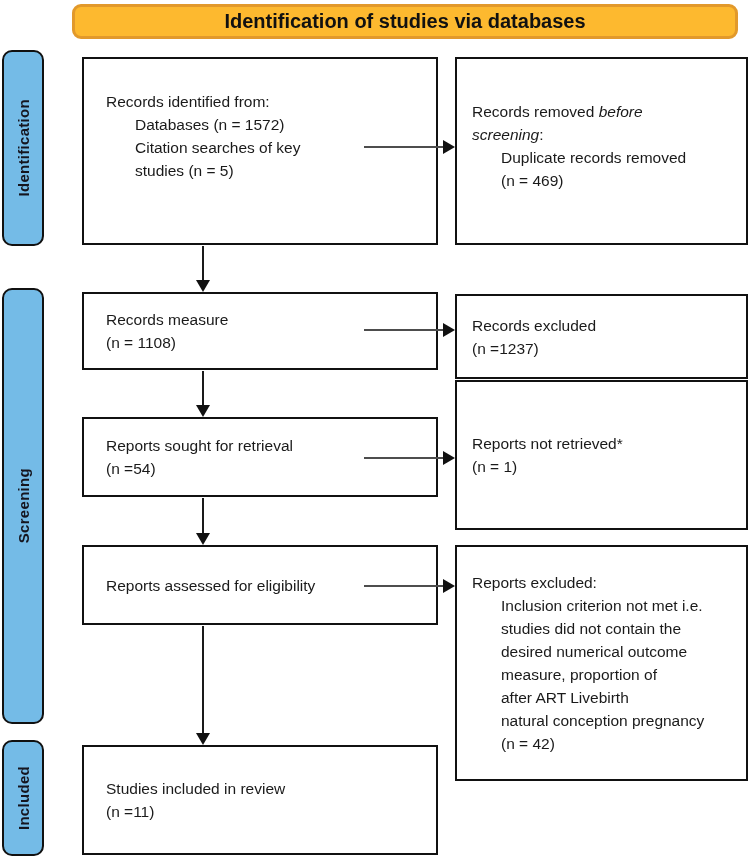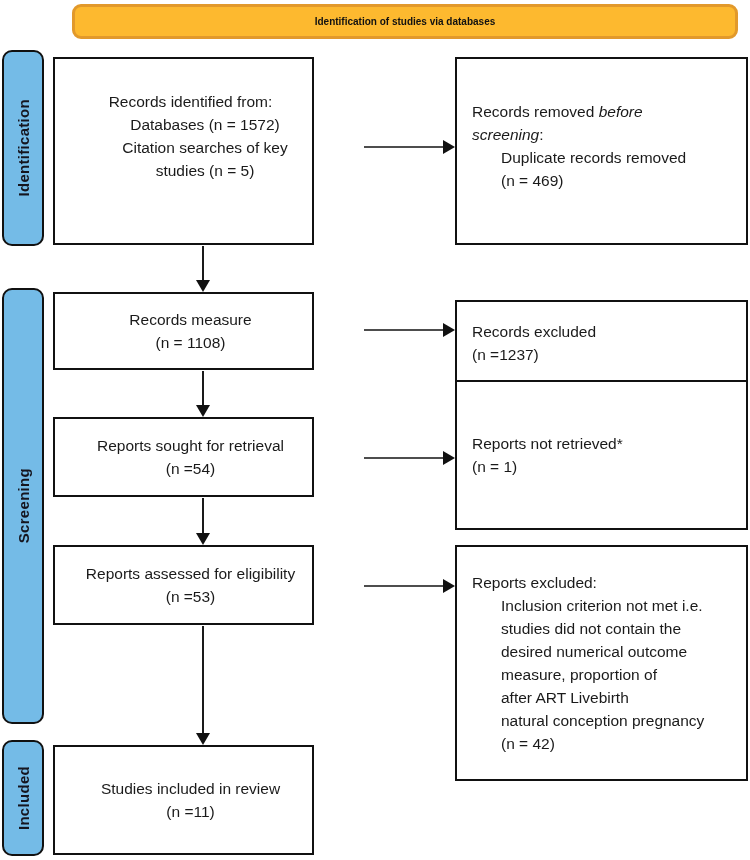--- a/index.html
+++ b/index.html
@@ -19,21 +19,21 @@
   
   .banner {
     position: absolute;
     left: 72px; top: 4px;
     width: 666px; height: 35px;
     background: var(--banner-fill, #FDB92F);
     border: 3px solid var(--banner-border, #E2992B);
     border-radius: 9px;
     display: flex; align-items: center; justify-content: center;
     font-weight: bold;
-    font-size: 10px;
+    font-size: 20px;
     color: #111;
   }
 
   
   .stage {
     position: absolute;
     left: 2px;
     width: 42px;
     background: var(--stage-fill, #74BBE7);
     border: 2.5px solid #111;
@@ -55,32 +55,32 @@
 
   
   .box {
     position: absolute;
     background: #fff;
     border: 2.5px solid #111;
     font-size: 15.5px;
     line-height: 23px;
   }
   .box .inner { width: 100%; }
-  .col-left  { left: 53px;  width: 261px; text-align: center; }
+  .col-left  { left: 82px;  width: 356px; }
   .col-right { left: 455px; width: 293px; border-width: 2px; }
   .pad-left  { padding-left: 22px; padding-right: 8px; }
   .pad-right { padding-left: 15px; padding-right: 6px; }
   .vcenter { display: flex; align-items: center; }
   .indent { padding-left: 29px; }
   .it { font-style: italic; }
 
   .box-records-identified { top: 57px;  height: 188px; padding-top: 31px; }
   .box-records-removed    { top: 57px;  height: 188px; padding-top: 41px; }
   .box-records-screened   { top: 292px; height: 78px; }
-  .box-records-excluded   { top: 300px; height: 85px; }
+  .box-records-excluded   { top: 294px; height: 85px; }
   .box-reports-sought     { top: 417px; height: 80px; }
   .box-reports-not-retrieved { top: 380px; height: 150px; justify-content: flex-end; }
   .box-reports-assessed   { top: 545px; height: 80px; }
   .box-reports-excluded   { top: 545px; height: 236px; }
   .box-studies-included   { top: 745px; height: 110px; }
 
   
   .varrow {
     position: absolute;
     left: 202px;
@@ -158,21 +158,20 @@
   <div class="box col-left box-reports-sought pad-left vcenter">
     <div class="inner">
       <div>Reports sought for retrieval</div>
       <div>(n =54)</div>
     </div>
   </div>
 
   <div class="box col-left box-reports-assessed pad-left vcenter">
     <div class="inner">
       <div>Reports assessed for eligibility</div>
-      <div>(n =53)</div>
     </div>
   </div>
 
   <div class="box col-left box-studies-included pad-left vcenter">
     <div class="inner">
       <div>Studies included in review</div>
       <div>(n =11)</div>
     </div>
   </div>
 

